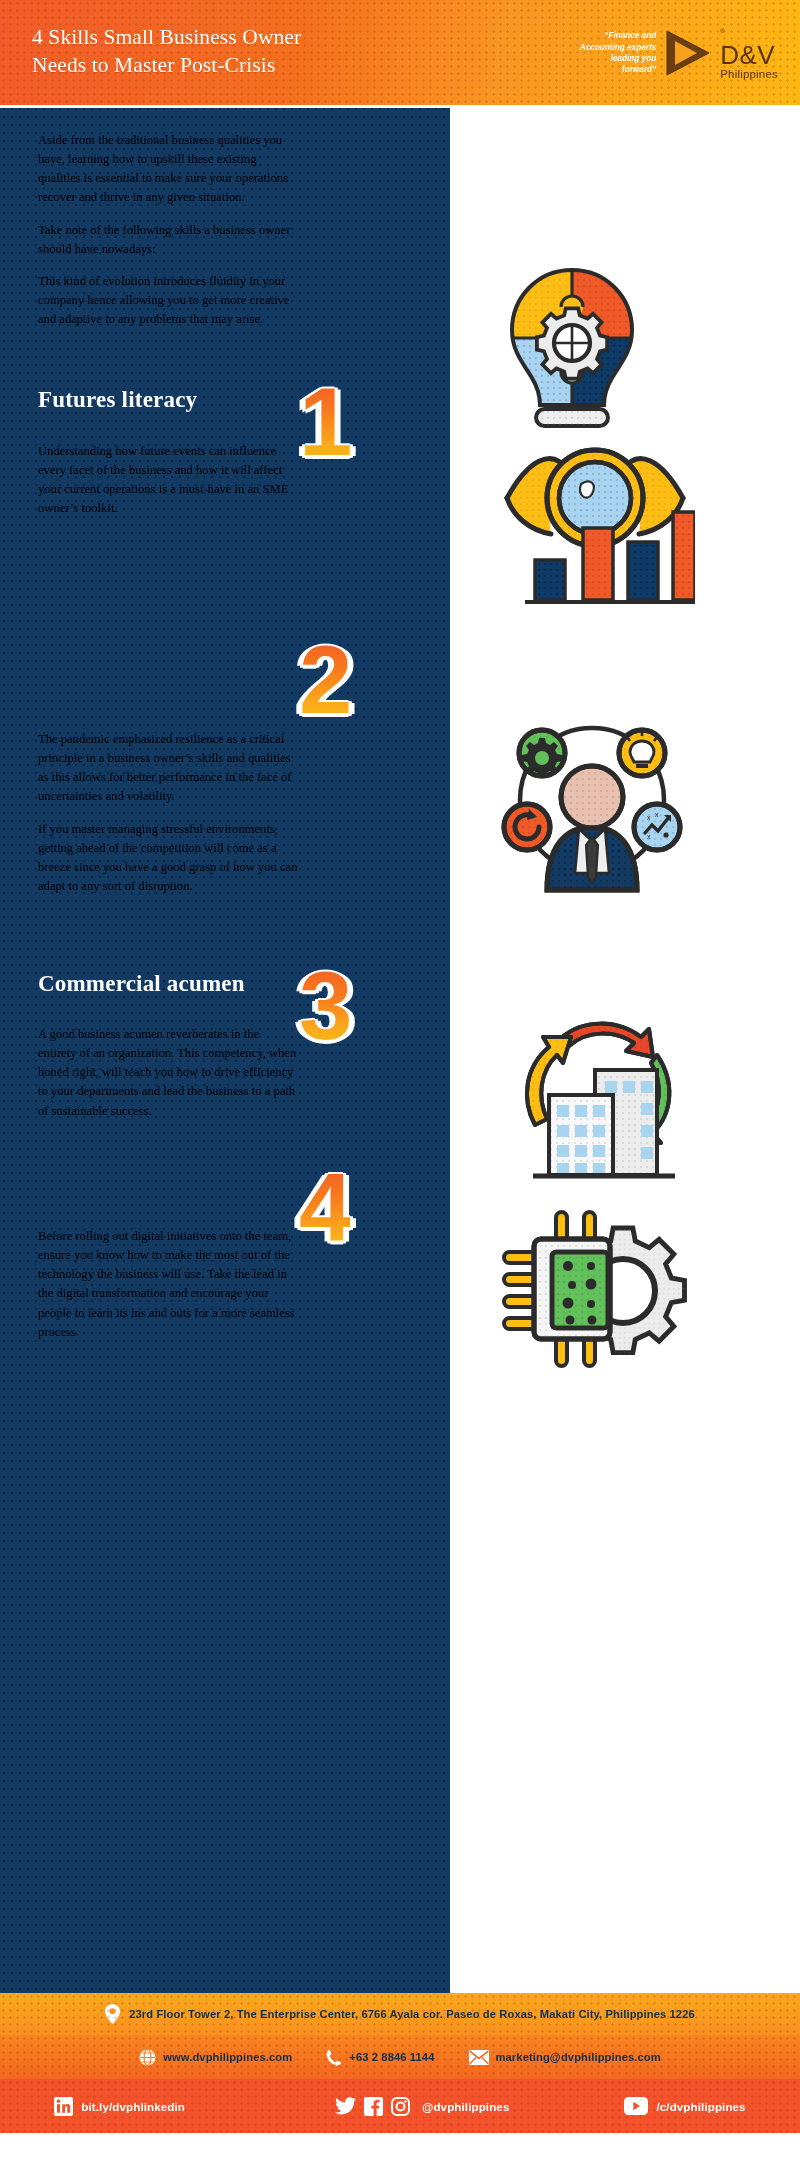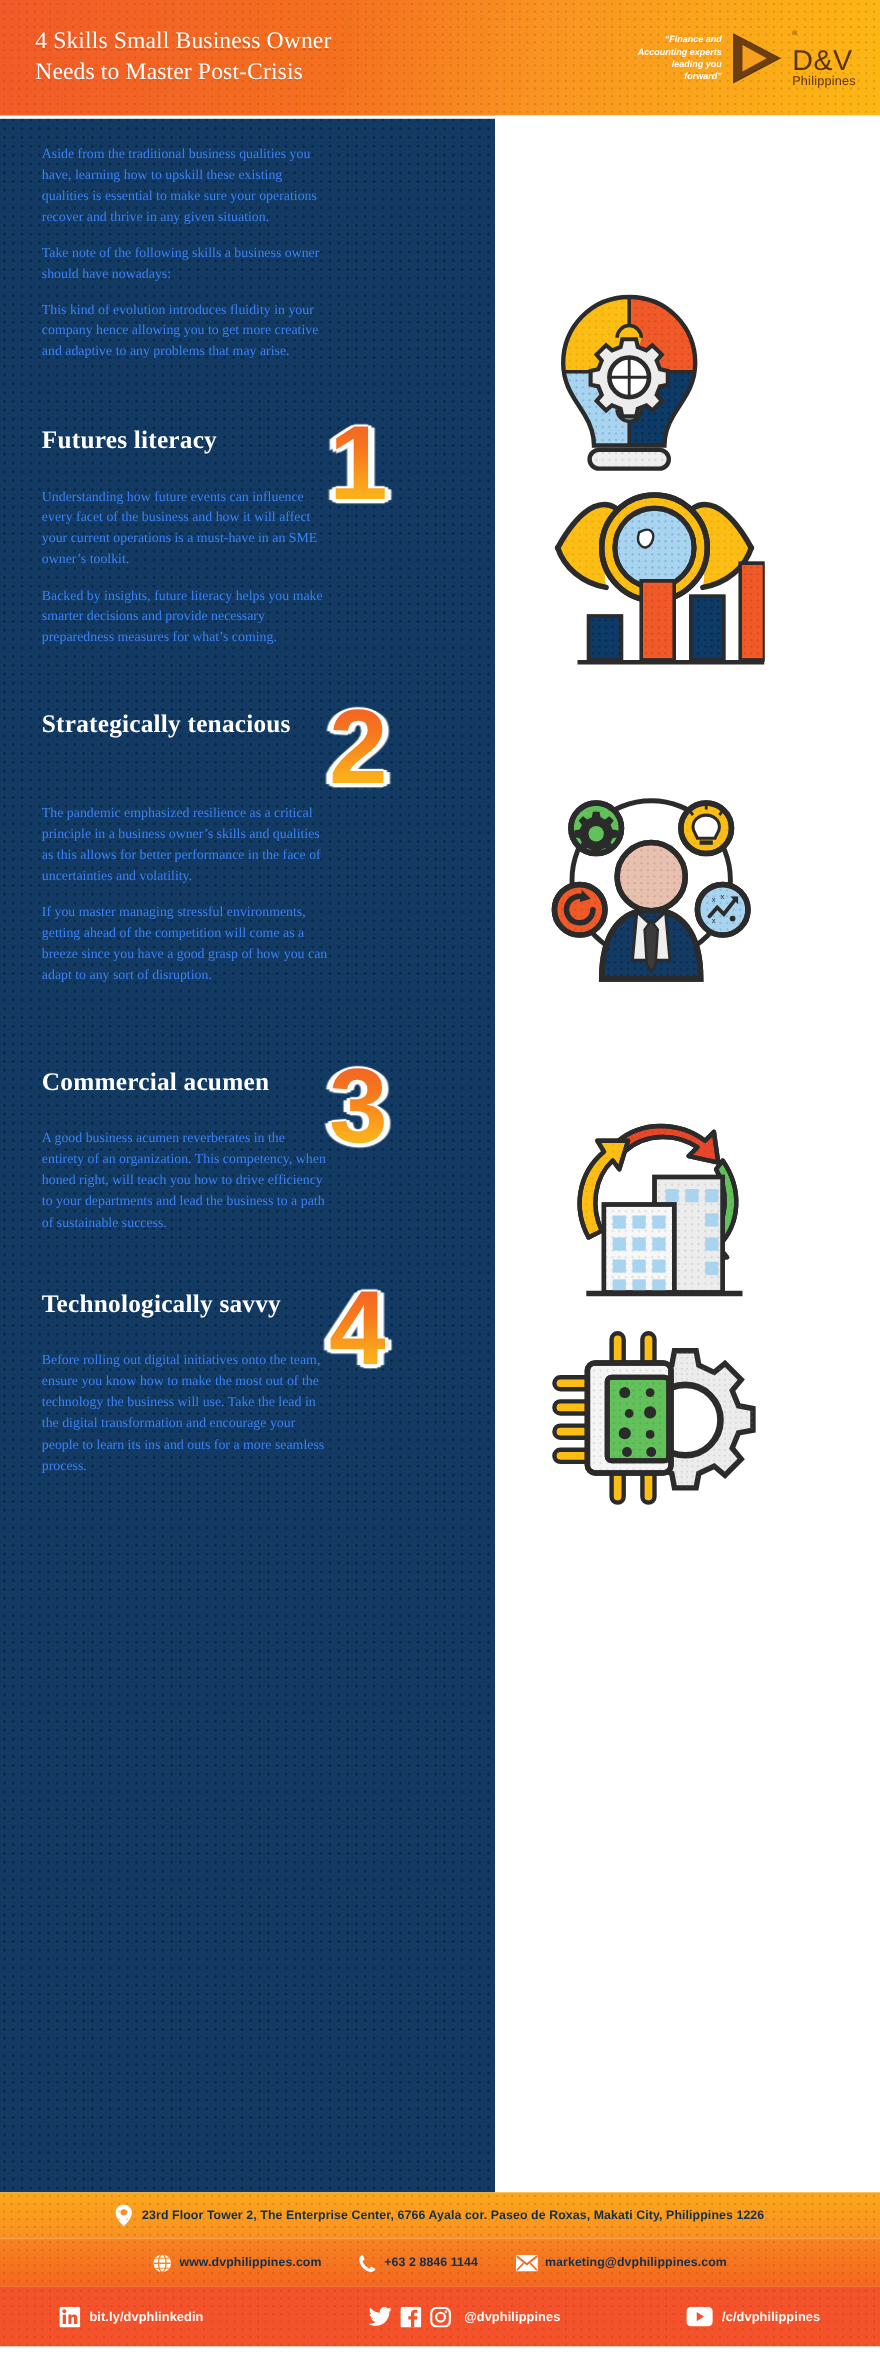--- a/index.html
+++ b/index.html
@@ -115,21 +115,21 @@
     z-index: 4;
   }
 
   .text-col {
     position: absolute;
     left: 38px;
     width: 262px;
     z-index: 5;
   }
   .para {
-    color: #3b82f6;
+    color: #000000;
     font-family: "Liberation Serif", serif;
     font-size: 12.6px;
     line-height: 1.52;
     margin-bottom: 13px;
   }
   .para:last-child { margin-bottom: 0; }
 
   .sec-heading {
     position: absolute;
     left: 38px;
@@ -323,21 +323,20 @@
         <rect x="44" y="149" width="72" height="17" rx="8.5" fill="#efefef" stroke="#2b2b2b" stroke-width="4"></rect>
         <rect x="44" y="149" width="72" height="17" rx="8.5" fill="url(#dotG)"></rect>
       </svg>
     </div>
 
     <h2 class="sec-heading" style="top:282px;">Futures literacy</h2>
     <div class="num-shadow" style="left:302px; top:272px;">1</div>
     <div class="big-num" style="left:299px; top:269px;">1</div>
     <div class="text-col" style="top:337px;">
       <p class="para">Understanding how future events can influence every facet of the business and how it will affect your current operations is a must-have in an SME owner’s toolkit.</p>
-      <p class="para">Backed by insights, future literacy helps you make smarter decisions and provide necessary preparedness measures for what’s coming.</p>
     </div>
 
     <div class="icon-box" style="left:495px; top:325px;">
       <svg width="200" height="180" viewBox="0 0 200 180">
         <defs>
           <pattern id="d2b" width="6" height="6" patternUnits="userSpaceOnUse">
               <circle cx="2" cy="2" r="0.9" fill="rgba(60,110,170,0.45)"></circle>
             </pattern>
           <pattern id="d2y" width="6" height="6" patternUnits="userSpaceOnUse">
               <circle cx="2" cy="2" r="0.9" fill="rgba(190,120,0,0.32)"></circle>
@@ -381,21 +380,20 @@
         <rect x="133" y="112" width="30" height="58" fill="none" stroke="#2b2b2b" stroke-width="3"></rect>
 
         <rect x="178" y="82" width="22" height="88" fill="#f05a28" stroke="#2b2b2b" stroke-width="3"></rect>
         <rect x="178" y="82" width="22" height="88" fill="url(#d2o)"></rect>
         <rect x="178" y="82" width="22" height="88" fill="none" stroke="#2b2b2b" stroke-width="3"></rect>
 
         <line x1="30" y1="172" x2="200" y2="172" stroke="#2b2b2b" stroke-width="4"></line>
       </svg>
     </div>
 
-    <h2 class="sec-heading" style="top:540px;">Strategically tenacious</h2>
     <div class="num-shadow" style="left:302px; top:530px;">2</div>
     <div class="big-num" style="left:299px; top:527px;">2</div>
     <div class="text-col" style="top:625px;">
       <p class="para">The pandemic emphasized resilience as a critical principle in a business owner’s skills and qualities as this allows for better performance in the face of uncertainties and volatility.</p>
       <p class="para">If you master managing stressful environments, getting ahead of the competition will come as a breeze since you have a good grasp of how you can adapt to any sort of disruption.</p>
     </div>
 
     <div class="icon-box" style="left:497px; top:600px;">
       <svg width="190" height="190" viewBox="0 0 190 190">
         <defs>
@@ -537,21 +535,20 @@
             <rect x="98" y="160" width="12" height="12"></rect>
           <rect x="62" y="178" width="12" height="10"></rect>
             <rect x="80" y="178" width="12" height="10"></rect>
             <rect x="98" y="178" width="12" height="10"></rect>
         </g>
 
         <line x1="38" y1="191" x2="180" y2="191" stroke="#2b2b2b" stroke-width="5"></line>
       </svg>
     </div>
 
-    <h2 class="sec-heading" style="top:1068px;">Technologically savvy</h2>
     <div class="num-shadow" style="left:302px; top:1058px;">4</div>
     <div class="big-num" style="left:299px; top:1055px;">4</div>
     <div class="text-col" style="top:1122px;">
       <p class="para">Before rolling out digital initiatives onto the team, ensure you know how to make the most out of the technology the business will use. Take the lead in the digital transformation and encourage your people to learn its ins and outs for a more seamless process.</p>
     </div>
 
     <div class="icon-box" style="left:490px; top:1085px;">
       <svg width="205" height="195" viewBox="0 0 205 195">
         <defs>
           <pattern id="d5g" width="6" height="6" patternUnits="userSpaceOnUse">

